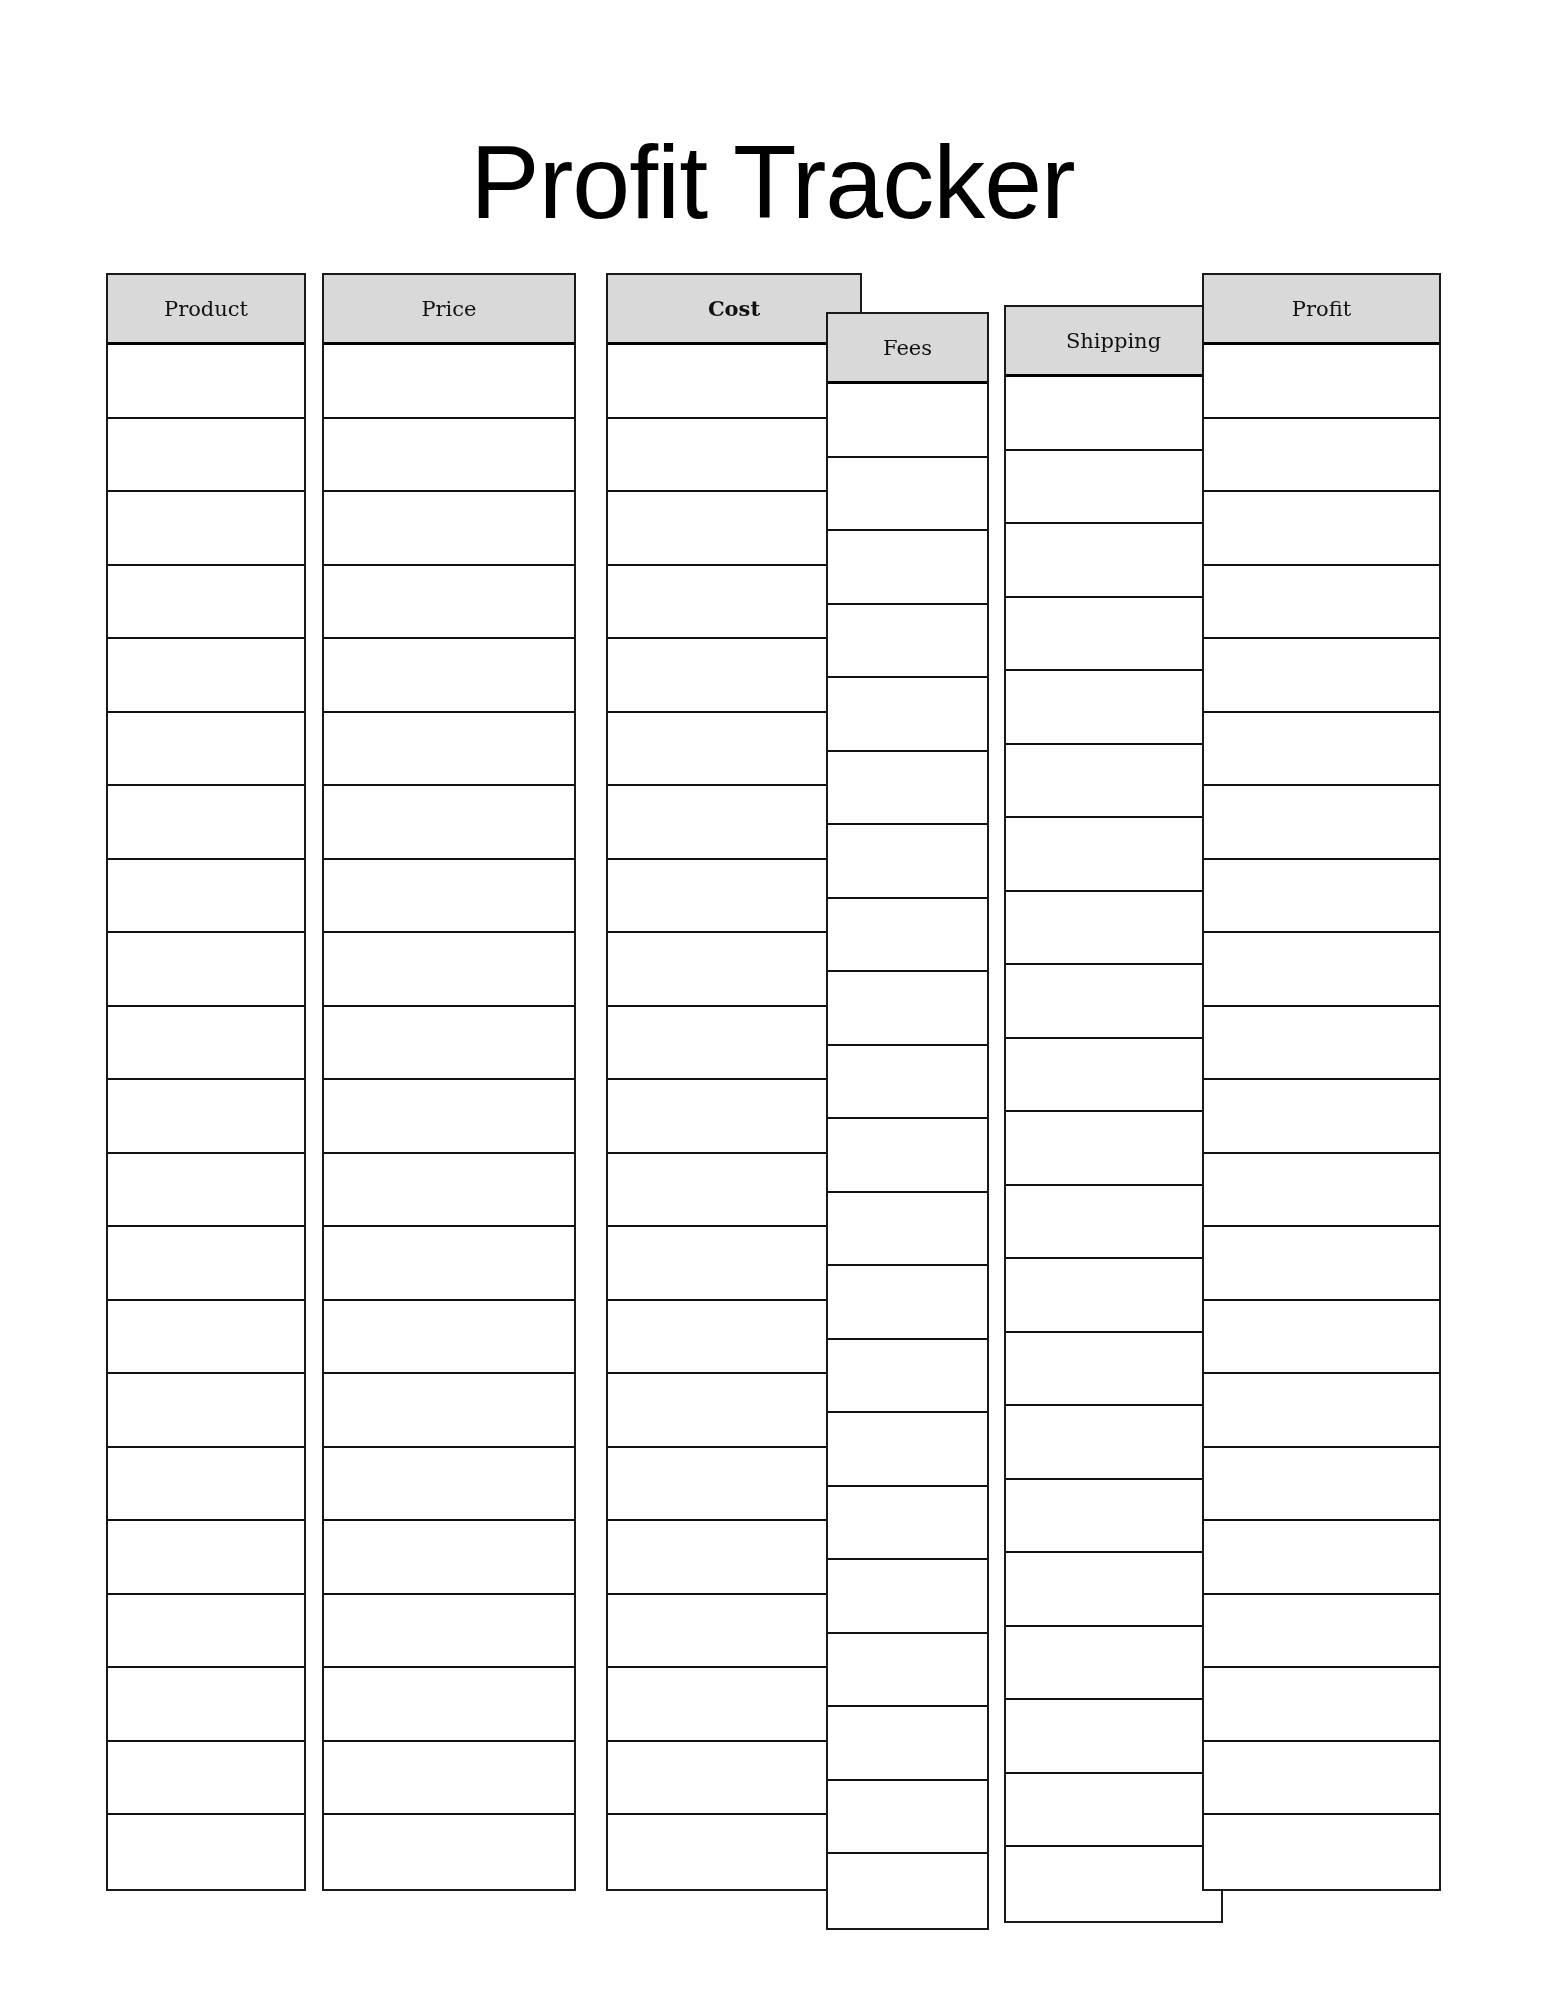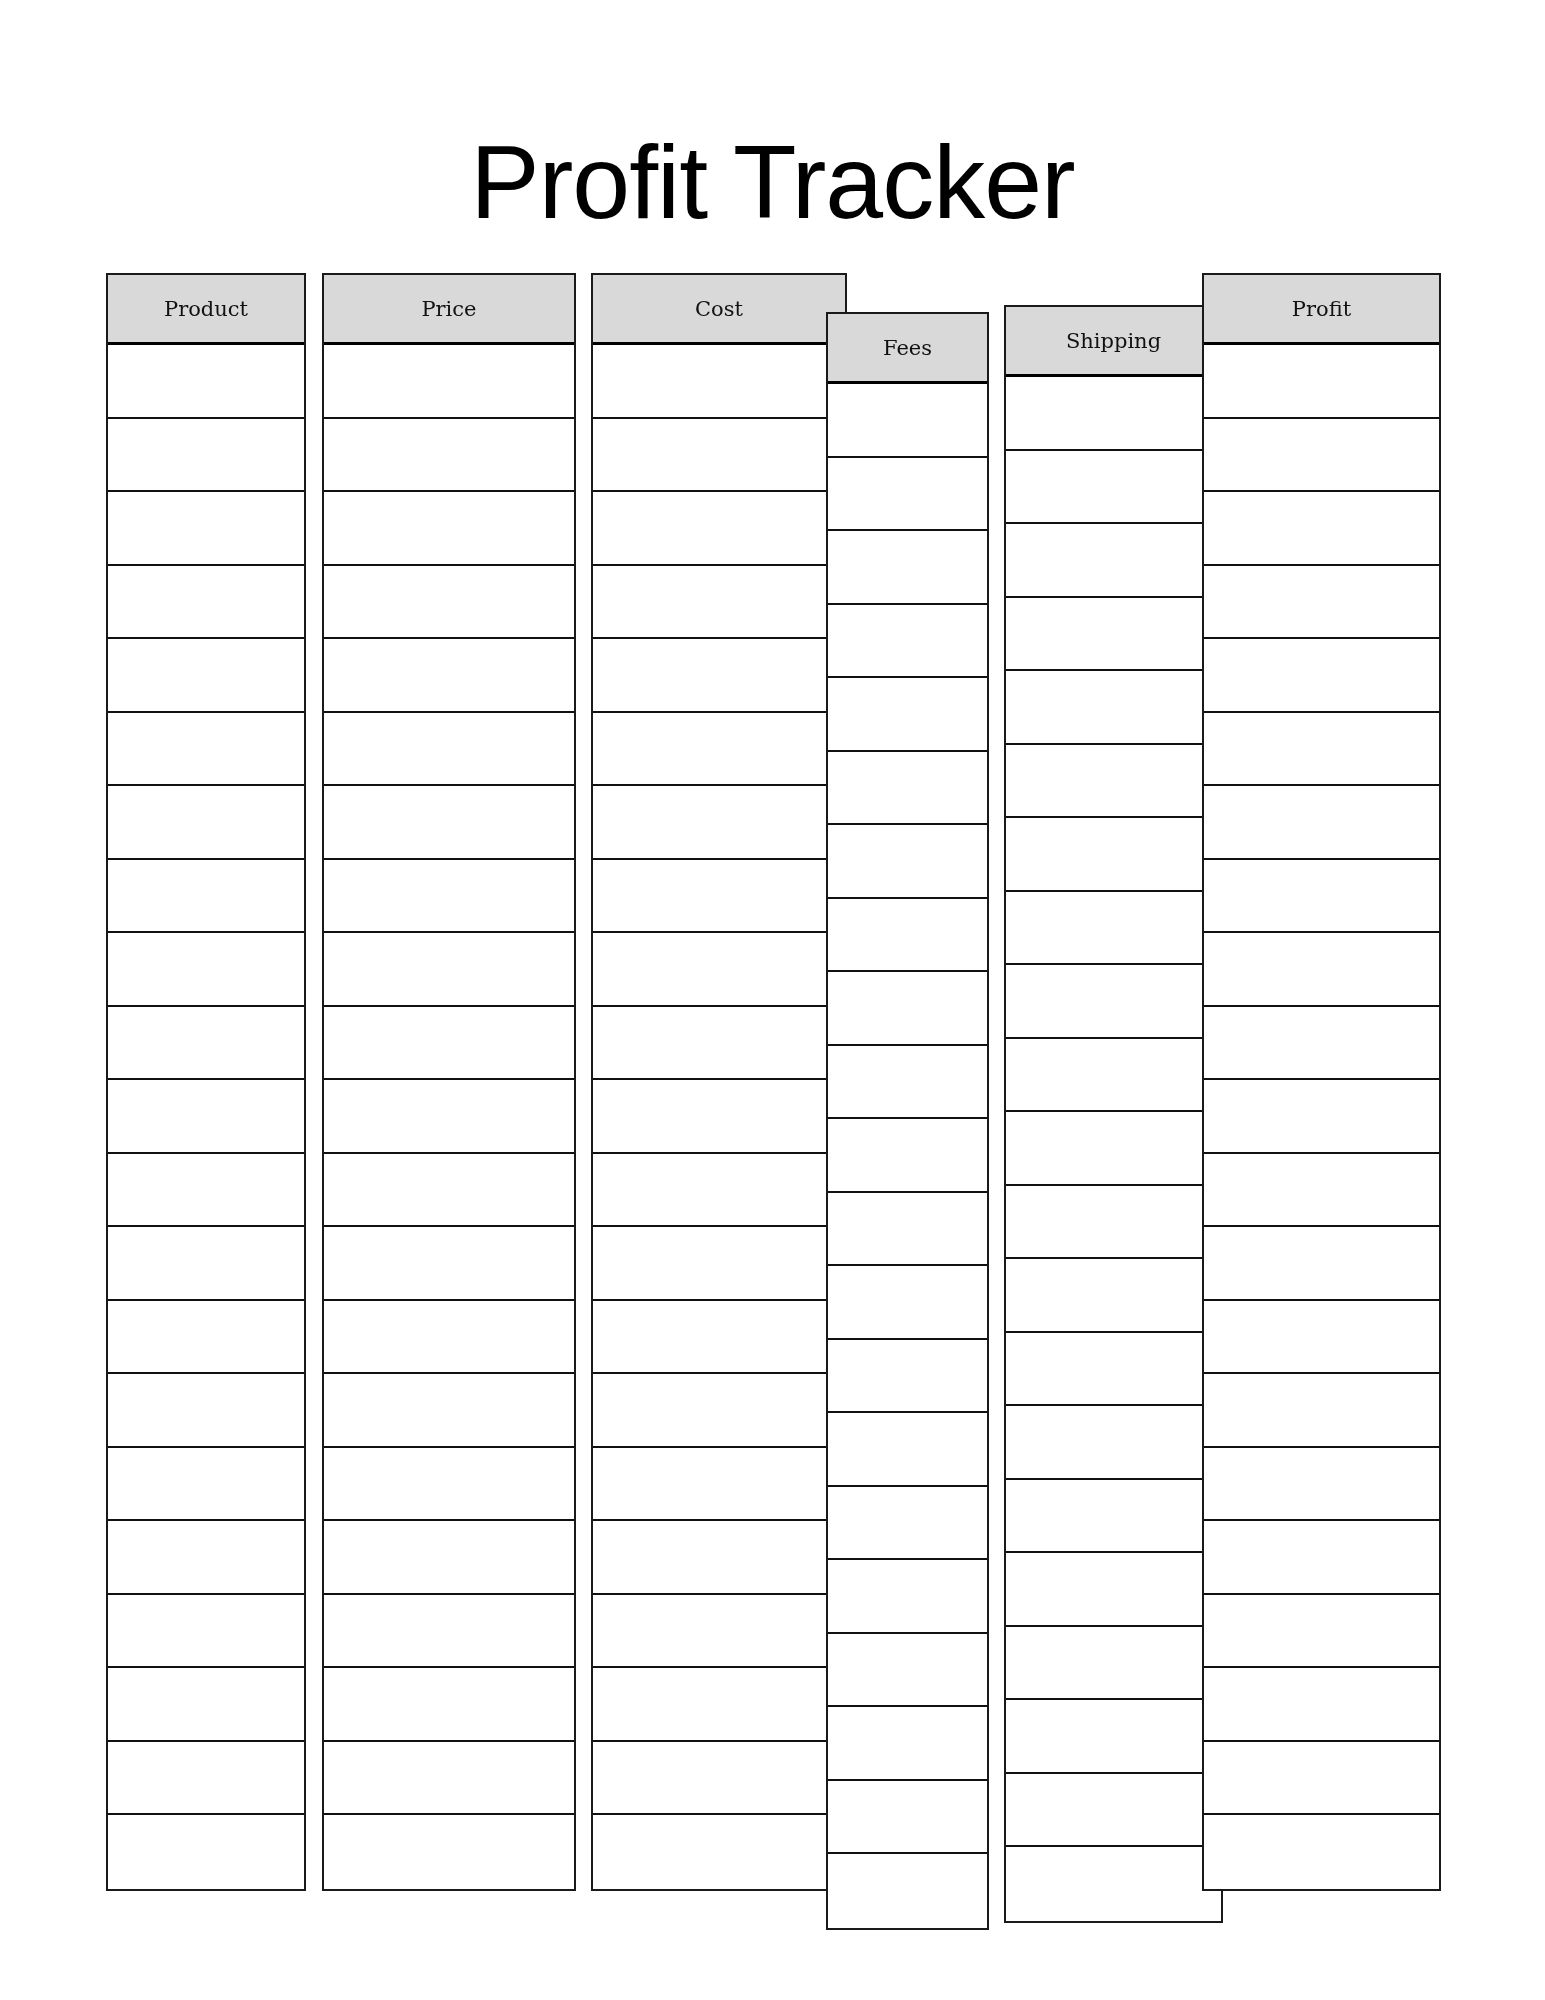--- a/index.html
+++ b/index.html
@@ -57,21 +57,21 @@
       <div class="row"></div>
       <div class="row"></div>
       <div class="row"></div>
       <div class="row"></div>
       <div class="row"></div>
       <div class="row"></div>
       <div class="row"></div>
       <div class="row"></div>
       <div class="row"></div>
     </div>
-    <div class="col" style="left: 591px; width: 256px;">
+    <div class="col" style="left: 606px; width: 256px; font-weight: bold;">
       <div class="hdr">Cost</div>
       <div class="row"></div>
       <div class="row"></div>
       <div class="row"></div>
       <div class="row"></div>
       <div class="row"></div>
       <div class="row"></div>
       <div class="row"></div>
       <div class="row"></div>
       <div class="row"></div>

